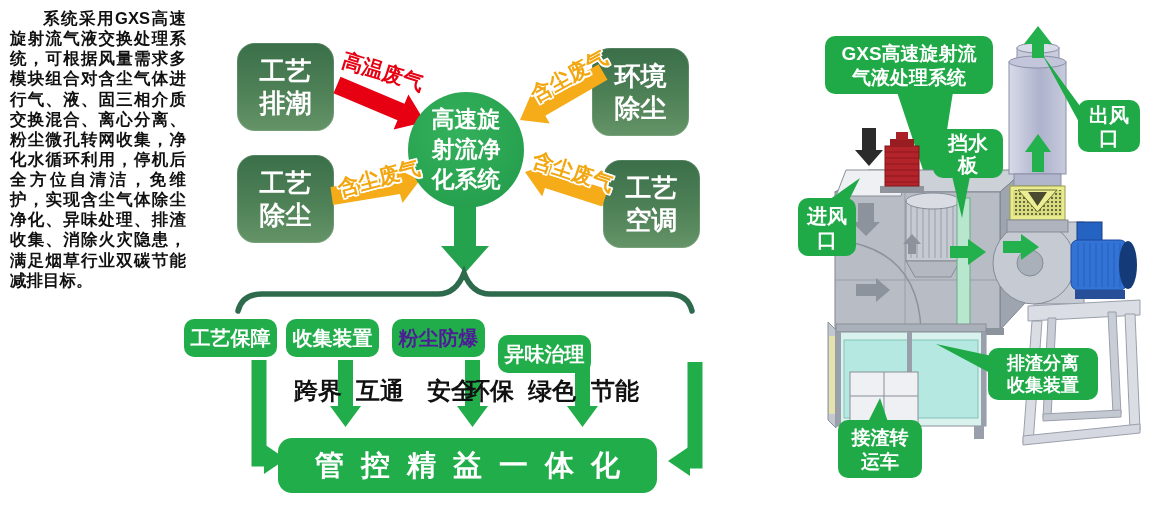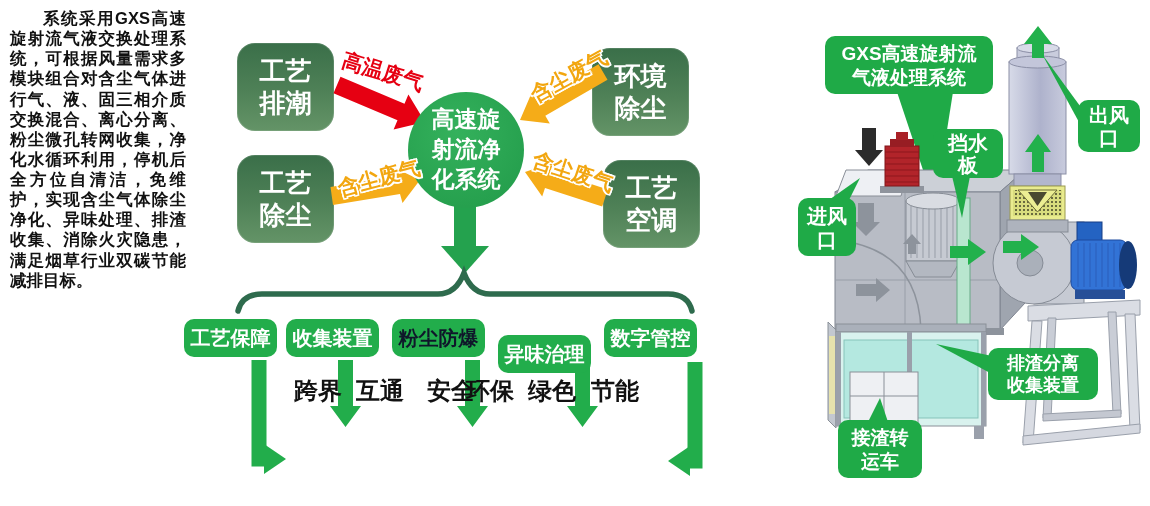--- a/index.html
+++ b/index.html
@@ -31,21 +31,21 @@
         text-shadow:-1.5px -1.5px 0 #fff,1.5px -1.5px 0 #fff,-1.5px 1.5px 0 #fff,
                      1.5px 1.5px 0 #fff,0 -1.5px 0 #fff,0 1.5px 0 #fff,
                     -1.5px 0 0 #fff,1.5px 0 0 #fff;}
   .red-label{color:#e60012;}
   .yellow-label{color:#f2a60f;}
 
   
   .module-box{position:absolute;top:319px;width:93px;height:38px;border-radius:10px;
         background:#22ad4b;color:#fff;font-weight:bold;font-size:20px;
         display:flex;align-items:center;justify-content:center;z-index:2;}
-  .module-box.red-text{color:#0f172a;}
+  .module-box.red-text{color:#4c1d95;}
 
   
   .keyword{position:absolute;top:375px;font-size:24px;font-weight:bold;color:#111;z-index:2;}
 
   
   .banner{position:absolute;left:278px;top:438px;width:379px;height:55px;border-radius:14px;
         background:#22ad4b;color:#fff;font-weight:bold;font-size:29px;
         letter-spacing:17px;text-indent:17px;
         display:flex;align-items:center;justify-content:center;z-index:2;}
 
@@ -112,29 +112,29 @@
   <div class="circle">
     <span>高速旋</span>
     <span>射流净</span>
     <span>化系统</span>
   </div>
 
   <div class="module-box" style="left:168px;margin-left:16px;">工艺保障</div>
   <div class="module-box" style="left:286px;">收集装置</div>
   <div class="module-box red-text" style="left:392px;">粉尘防爆</div>
   <div class="module-box" style="left:498px;margin-top:16px;">异味治理</div>
-  <div class="module-box" style="left:604px;">数字管控</div>
 
   <span class="keyword" style="left:294px;">跨界</span>
   <span class="keyword" style="left:356px;">互通</span>
   <span class="keyword" style="left:416px;margin-left:11px;">安全</span>
   <span class="keyword" style="left:466px;font-family:Liberation Serif, serif;">环保</span>
   <span class="keyword" style="left:528px;">绿色</span>
   <span class="keyword" style="left:591px;font-family:Liberation Serif, serif;">节能</span>
 
+  <div class="banner">管控精益一体化</div>
 
   <svg id="machine-svg" width="360" height="506" viewBox="0 0 360 506">
     <defs>
       <linearGradient id="cylGrad" x1="0" y1="0" x2="1" y2="0">
         <stop offset="0" stop-color="#d7dae8"></stop>
           <stop offset="0.55" stop-color="#aeb2cc"></stop>
         <stop offset="1" stop-color="#c8cbdd"></stop>
       </linearGradient>
       <pattern id="mesh" width="4" height="4" patternUnits="userSpaceOnUse">
         <rect width="4" height="4" fill="#d9dc7e"></rect>

